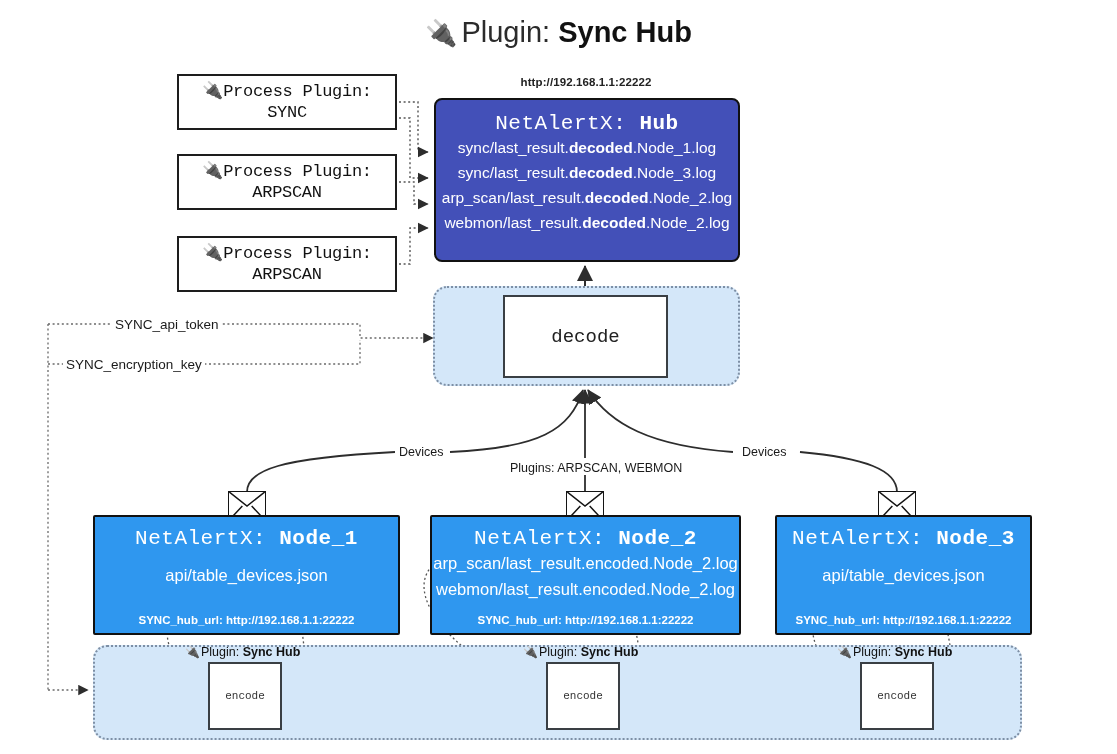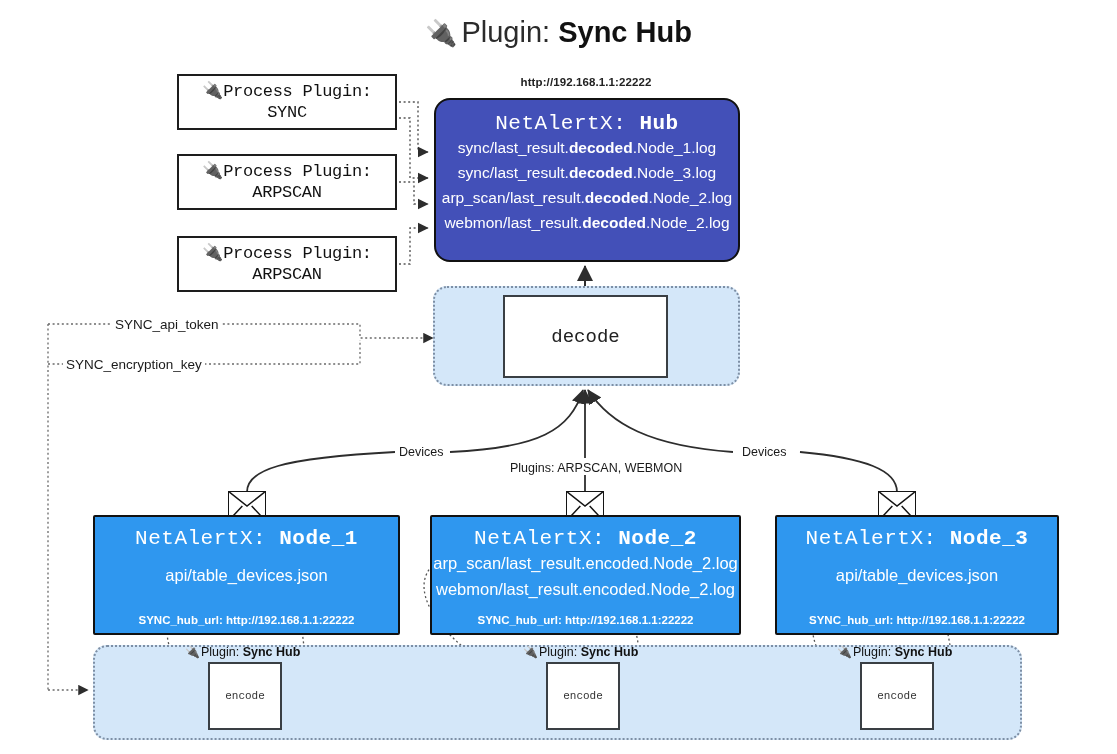--- a/index.html
+++ b/index.html
@@ -22,21 +22,21 @@
   .proc-box .l1{white-space:nowrap;}
   .proc-box .l2{white-space:nowrap;}
   #proc-sync{left:177px;top:74px;}
   #proc-arpscan{left:177px;top:154px;}
   #proc-webmon{left:177px;top:236px;}
 
   
   #hub-url{position:absolute;left:432px;top:76px;width:308px;text-align:center;
            font-size:11.5px;font-weight:bold;color:#222;letter-spacing:0.1px;}
   #hub-box{position:absolute;left:434px;top:98px;width:306px;height:164px;
-           background:#4350b8;border:2.5px solid #111;border-radius:16px;
+           background:#4350b8;border:2.5px solid #111;border-radius:8px;
            box-sizing:border-box;color:#ffffff;overflow:hidden;}
   #hub-box .hub-title{margin-top:12px;text-align:center;font-size:21px;letter-spacing:0.5px;}
   #hub-box .hub-title b{font-weight:bold;}
   #hub-box .hub-row{font-size:15.5px;text-align:center;line-height:1.62;white-space:nowrap;}
   #hub-box .hub-row b{font-weight:bold;}
 
   
   #decode-wrap{position:absolute;left:433px;top:286px;width:307px;height:100px;
                background:#d4e7f9;border:2px dotted #7d8fa5;border-radius:14px;box-sizing:border-box;}
   #decode-box{position:absolute;left:503px;top:295px;width:165px;height:83px;
@@ -57,21 +57,21 @@
 
   
   .envelope{position:absolute;width:38px;height:30px;background:#fff;border:1.6px solid #141414;box-sizing:border-box;}
 
   
   .node-box{position:absolute;top:515px;height:120px;background:#2f97ef;
             border:2.5px solid #111;border-radius:2px;box-sizing:border-box;
             color:#ffffff;overflow:hidden;}
   #node1{left:93px;width:307px;}
   #node2{left:430px;width:311px;}
-  #node3{left:775px;width:284px;}
+  #node3{left:775px;width:257px;}
   .node-box .node-title{margin-top:10px;text-align:center;font-size:21px;letter-spacing:0.5px;white-space:nowrap;}
   .node-box .node-title b{font-weight:bold;}
   .node-box .node-line{text-align:center;font-size:16.5px;line-height:1.6;white-space:nowrap;}
   .node-box .node-foot{position:absolute;left:0;bottom:7px;width:100%;text-align:center;
                        font-size:11.5px;font-weight:bold;white-space:nowrap;}
   #node1 .node-lines{margin-top:12px;}
   #node3 .node-lines{margin-top:12px;}
   #node2 .node-lines{margin-top:0;}
 
   

